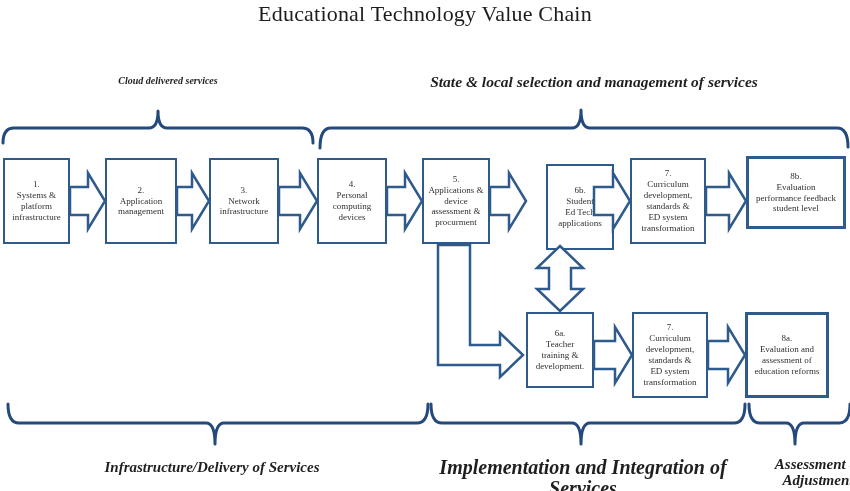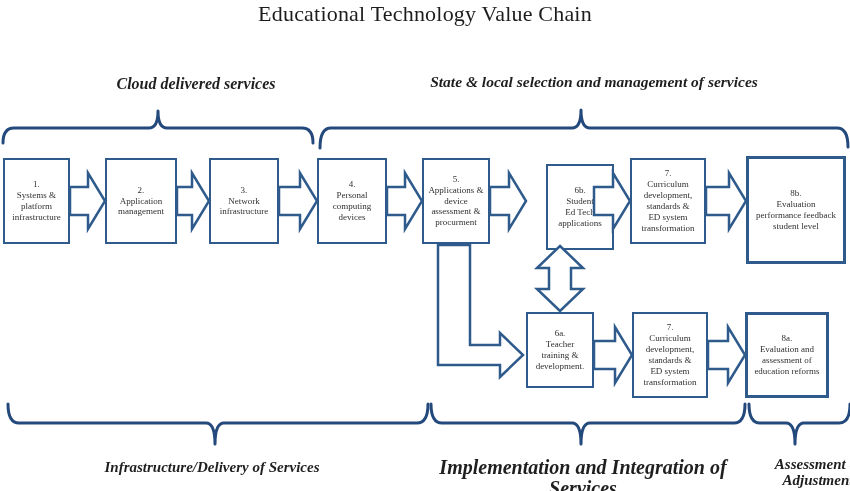--- a/index.html
+++ b/index.html
@@ -8,21 +8,21 @@
     background:#ffffff;font-family:"Liberation Serif", serif;color:#222222;
   }
   .title{
     position:absolute;top:1px;left:0;width:850px;text-align:center;
     font-size:22px;letter-spacing:.2px;color:#1c1c1c;
   }
   .section-label{
     position:absolute;text-align:center;font-weight:bold;font-style:italic;
     color:#1f1f1f;white-space:pre-line;line-height:1.05;
   }
-  .lbl-cloud{top:76px;left:0;width:336px;font-size:16px;padding-left:28px;}
+  .lbl-cloud{top:76px;left:0;width:336px;font-size:10px;}
   .lbl-state{top:74px;left:344px;width:500px;font-size:15.5px;}
   .lbl-infra{top:460px;left:12px;width:400px;font-size:15px;}
   .lbl-impl{top:457px;left:433px;width:300px;font-size:20px;}
   .lbl-assess{top:457px;left:718px;width:200px;font-size:15px;}
   .flow-box{
     position:absolute;box-sizing:border-box;background:#ffffff;
     border:2.5px solid #2e5a8c;display:flex;align-items:center;justify-content:center;
     text-align:center;font-size:9px;line-height:1.22;color:#303030;
     white-space:pre-line;z-index:2;padding:1px;
   }
@@ -31,21 +31,21 @@
   .arrow{fill:#ffffff;stroke:#2e5a8c;stroke-width:2.5;stroke-linejoin:miter;}
   .brace{fill:none;stroke:#24497c;stroke-width:3;stroke-linecap:round;stroke-linejoin:round;}
   
   .b1 {left:3px;  top:158px;width:67px; height:86px;}
   .b2 {left:105px;top:158px;width:72px; height:86px;}
   .b3 {left:209px;top:158px;width:70px; height:86px;}
   .b4 {left:317px;top:158px;width:70px; height:86px;}
   .b5 {left:422px;top:158px;width:68px; height:86px;}
   .b6b{left:526px;top:164px;width:68px; height:86px;margin-left:20px;}
   .b7t{left:630px;top:158px;width:76px; height:86px;}
-  .b8b{left:746px;top:156px;width:100px;height:108px;}
+  .b8b{left:746px;top:156px;width:100px;height:73px;}
   .b6a{left:526px;top:312px;width:68px; height:76px;}
   .b7b{left:632px;top:312px;width:76px; height:86px;}
   .b8a{left:745px;top:312px;width:84px;height:86px;}
 </style>
 </head>
 <body>
 
 <div class="title">Educational Technology Value Chain</div>
 
 <div class="section-label lbl-cloud">Cloud delivered services</div>

